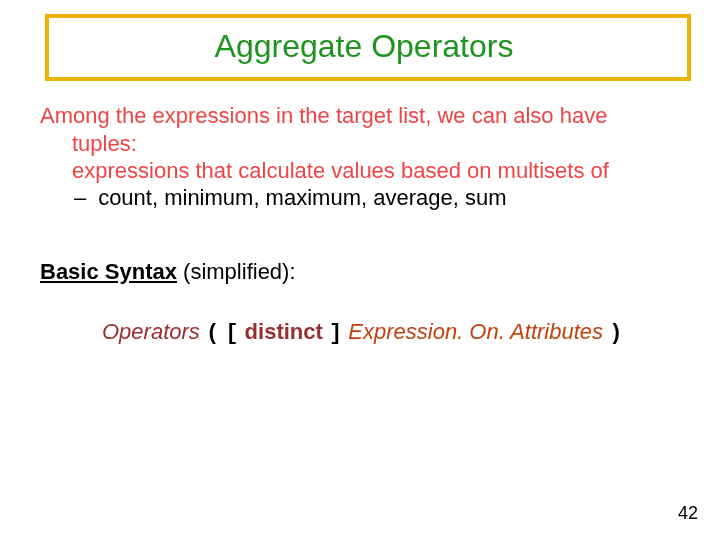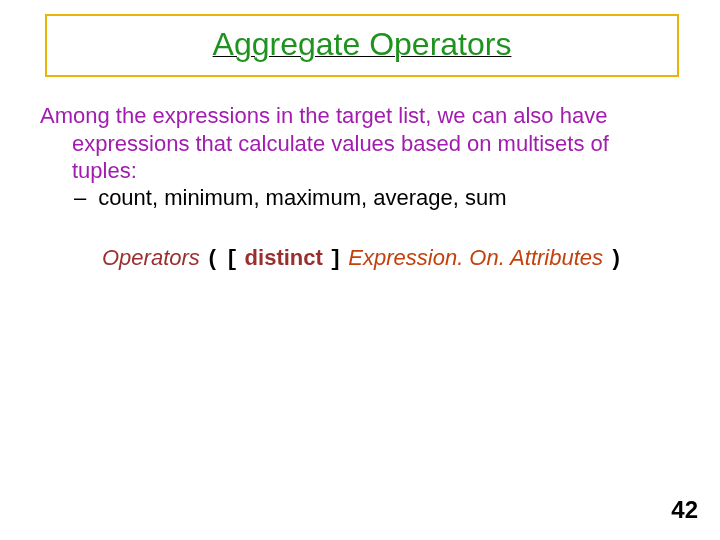--- a/index.html
+++ b/index.html
@@ -11,40 +11,39 @@
     font-family: Arial, Helvetica, sans-serif;
     color: #000000;
     position: relative;
     overflow: hidden;
   }
   .title-box {
     position: absolute;
     left: 45px;
     top: 14px;
     width: 630px;
-    border: 2px solid #eab308;
-    padding: 10px 0 12px 0;
+    border: 4px solid #eab308;
+    padding: 10px 8px 12px 0;
     text-align: center;
-    text-decoration: underline;
   }
   .title-text {
     color: #1e931e;
     font-size: 32px;
     font-weight: 400;
   }
   .body-area {
     position: absolute;
     left: 40px;
     top: 102px;
     width: 640px;
   }
   .intro {
     font-size: 22px;
     line-height: 1.25;
-    color: #a21caf;
+    color: #ef4444;
   }
   .intro-cont {
     padding-left: 32px;
   }
   .bullet-row {
     padding-left: 34px;
     font-size: 22px;
     color: #000;
   }
   .bullet-row .dash {
@@ -80,45 +79,47 @@
     color: #9a2f2f;
   }
   .syntax-line .expr {
     font-style: italic;
     color: #c2410c;
   }
   .page-num {
     position: absolute;
     right: 22px;
     bottom: 16px;
-    font-size: 24px;
+    font-size: 18px;
     color: #000;
-    font-weight: bold;
   }
 </style>
 </head>
 <body>
 
 <div class="title-box">
   <span class="title-text">Aggregate Operators</span>
 </div>
 
 <div class="body-area">
 
   <div class="intro">
     <div>Among the expressions in the target list, we can also have</div>
+    <div class="intro-cont">tuples:</div>
     <div class="intro-cont">expressions that calculate values based on multisets of</div>
-    <div class="intro-cont">tuples:</div>
   </div>
 
   <div class="bullet-row">
     <span class="dash">–</span>
     <span>count, minimum, maximum, average, sum</span>
   </div>
 
+  <div class="basic-syntax">
+    <span class="label">Basic Syntax</span><span> (simplified):</span>
+  </div>
 
   <div class="syntax-line">
     <span class="fn">Operators</span>
     <span class="punct">(</span>
     <span class="punct">[</span>
     <span class="kw">distinct</span>
     <span class="punct">]</span>
     <span class="expr">Expression. On. Attributes</span>
     <span class="punct">)</span>
   </div>

